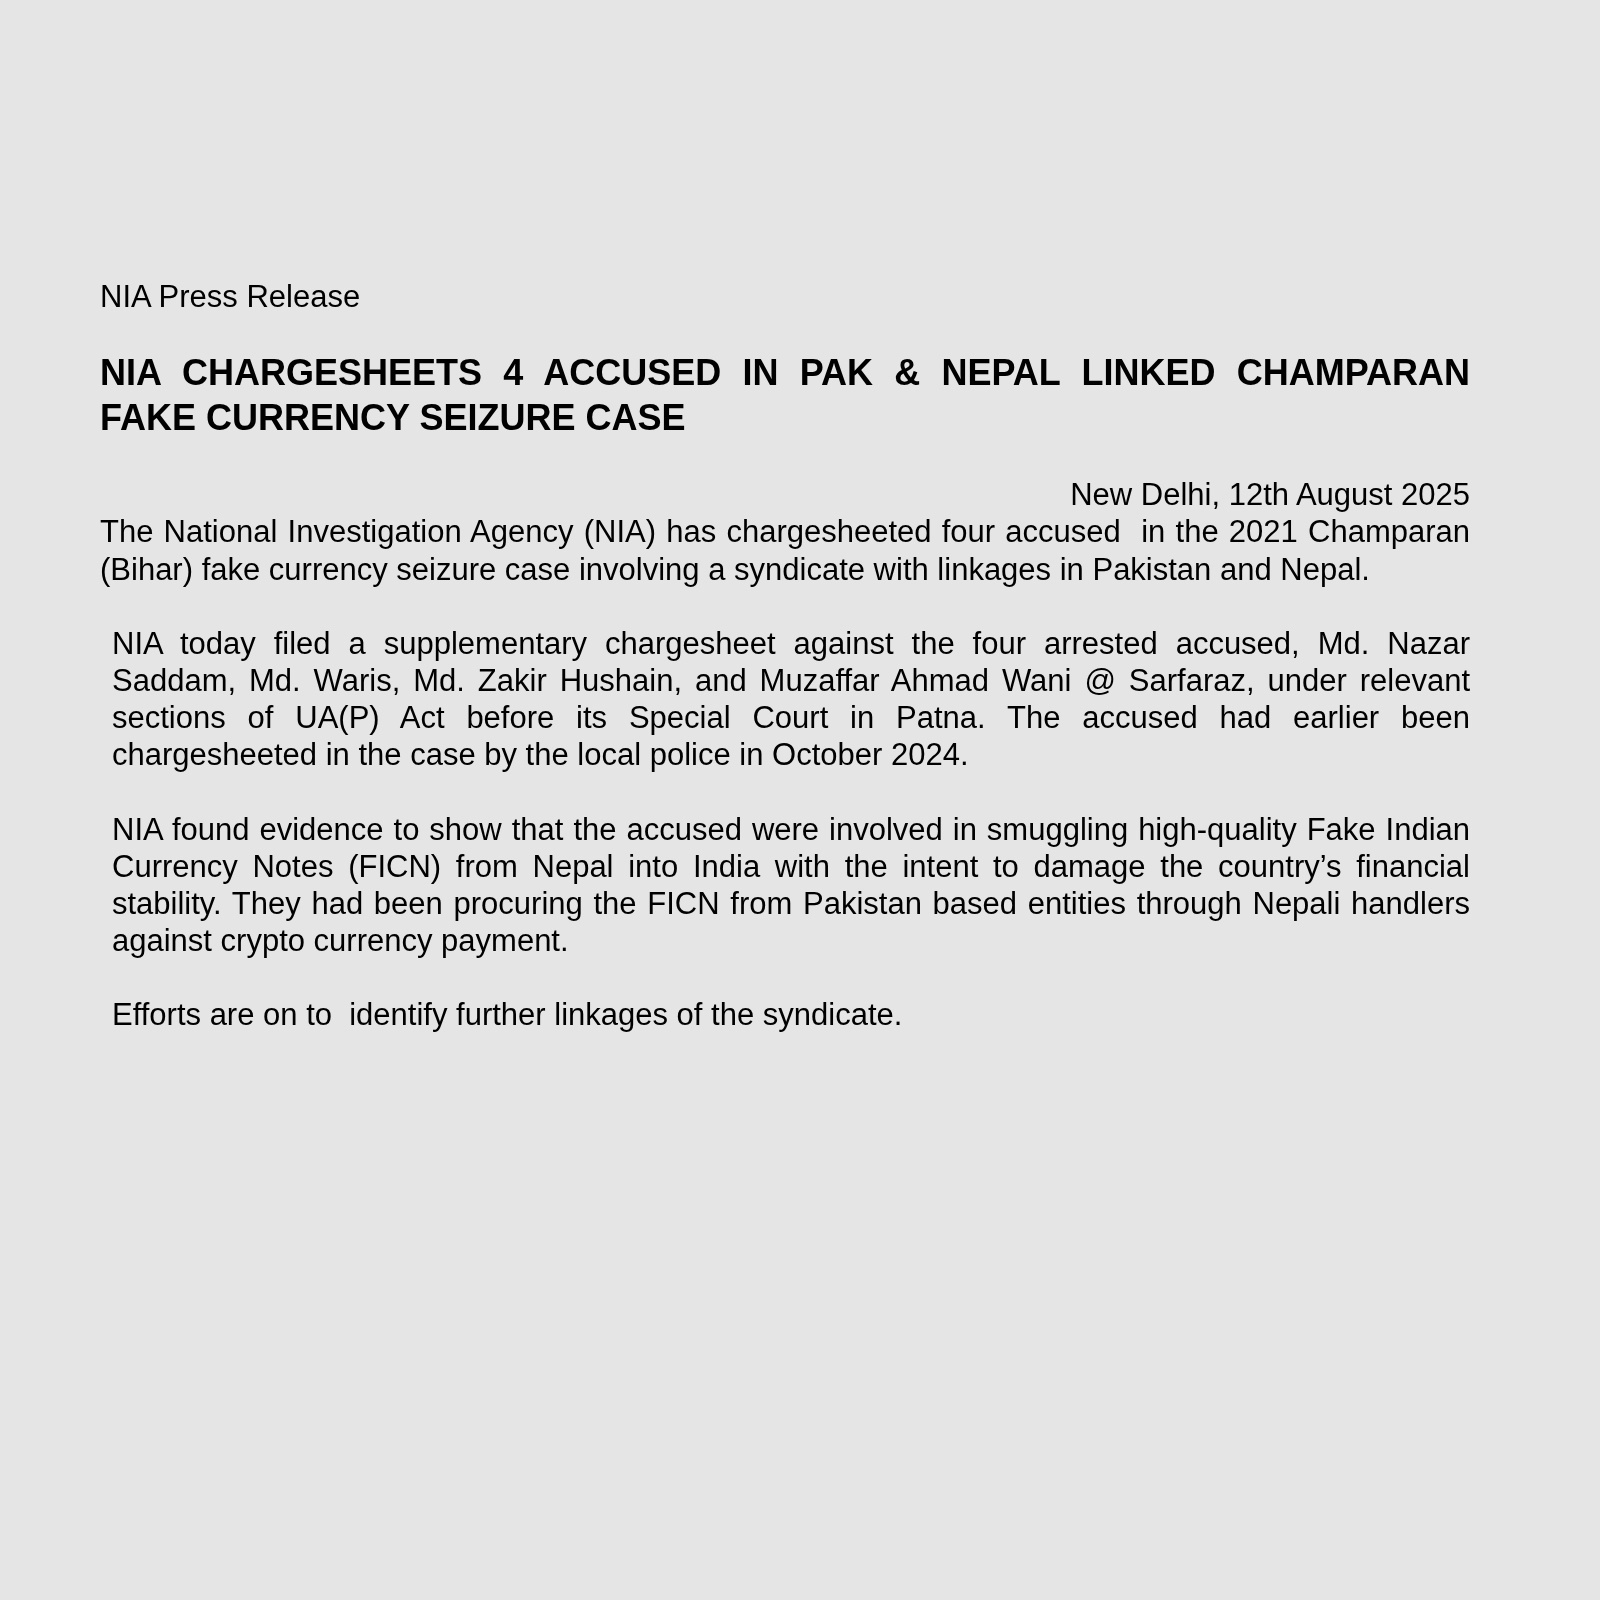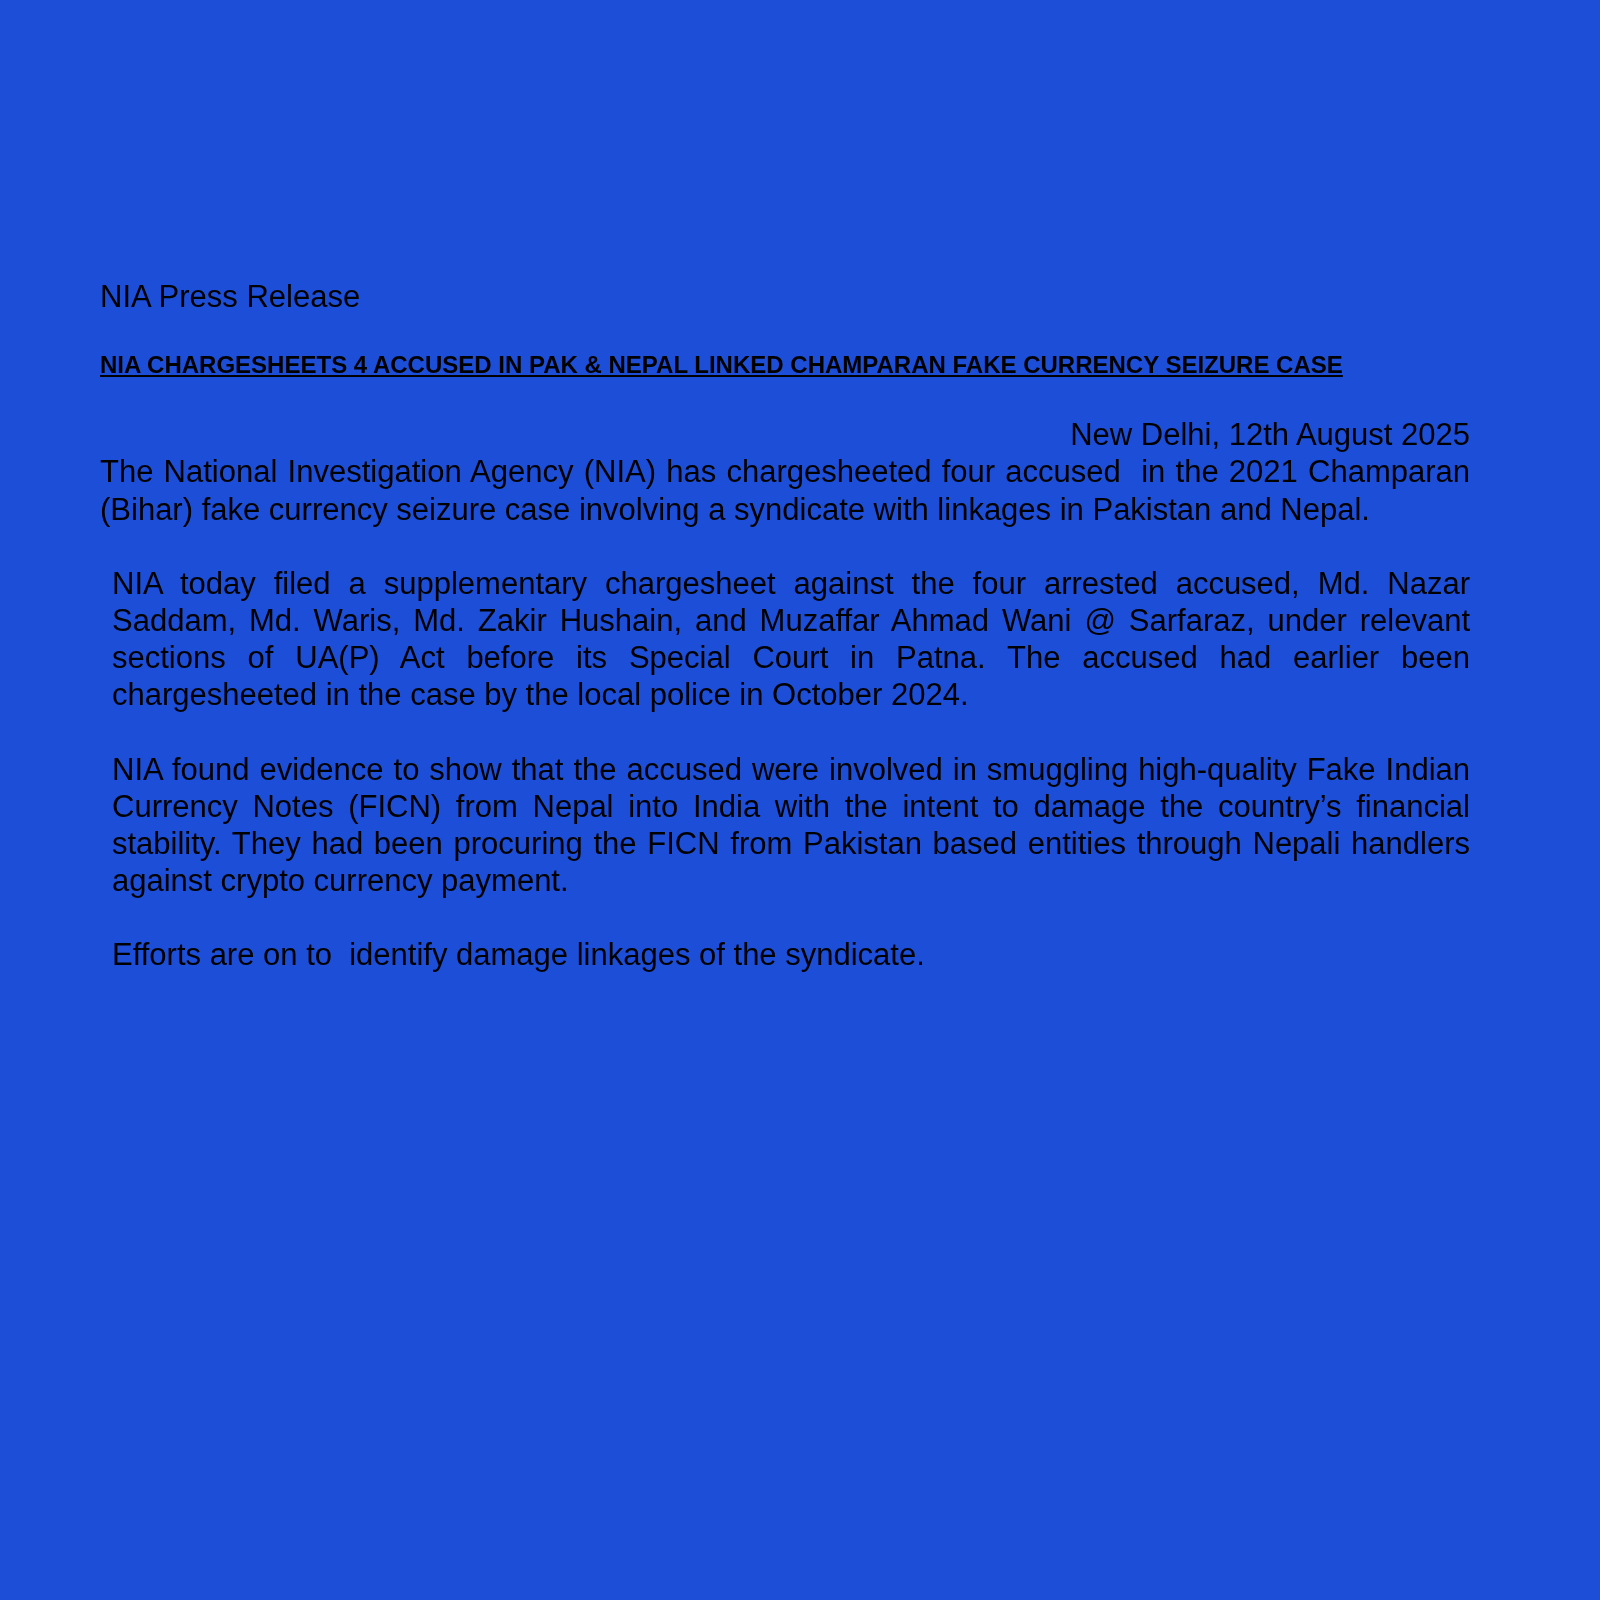--- a/index.html
+++ b/index.html
@@ -10,38 +10,37 @@
     body {
       width: 1600px;
       height: 1600px;
       overflow: hidden;
     }
     .page {
       box-sizing: border-box;
       width: 1600px;
       height: 1600px;
       padding: 278px 130px 60px 100px;
-      background: #1d4ed8;
+      background: #e5e5e5;
       color: #000000;
       font-family: "Liberation Sans", sans-serif;
       font-size: 31px;
       line-height: 1.2;
     }
     .doc-label {
       margin: 0;
       font-weight: 400;
       text-align: left;
     }
     .doc-title {
       margin: 35px 0 0 0;
-      font-size: 24px;
+      font-size: 36px;
       font-weight: 700;
       text-align: justify;
       line-height: 1.25;
-      text-decoration: underline;
     }
     .dateline {
       margin: 36px 0 0 0;
       text-align: right;
     }
     .para {
       margin: 0;
       text-align: justify;
       white-space: pre-wrap;
     }
@@ -62,14 +61,14 @@
 
   <p class="para">The National Investigation Agency (NIA) has chargesheeted four accused  in the 2021 Champaran (Bihar) fake currency seizure case involving a syndicate with linkages in Pakistan and Nepal.</p>
 
   <p class="para gap">NIA today filed a supplementary chargesheet against the four arrested accused, Md. Nazar Saddam, Md. Waris, Md. Zakir Hushain, and Muzaffar Ahmad Wani @ Sarfaraz, under relevant sections of UA(P) Act before its Special Court in Patna. The accused had earlier been chargesheeted in the case by the local police in October 2024.</p>
 
   <p class="para gap">NIA found evidence to show that the accused were involved in smuggling high-quality Fake Indian Currency Notes (FICN) from Nepal into India with the intent to damage the country’s financial stability. They had been procuring the FICN from Pakistan based entities through Nepali handlers against crypto currency payment.</p>
 
 
 
 
-  <p class="para gap">Efforts are on to  identify damage linkages of the syndicate.</p>
+  <p class="para gap">Efforts are on to  identify further linkages of the syndicate.</p>
 </div>
 
 </body></html>

